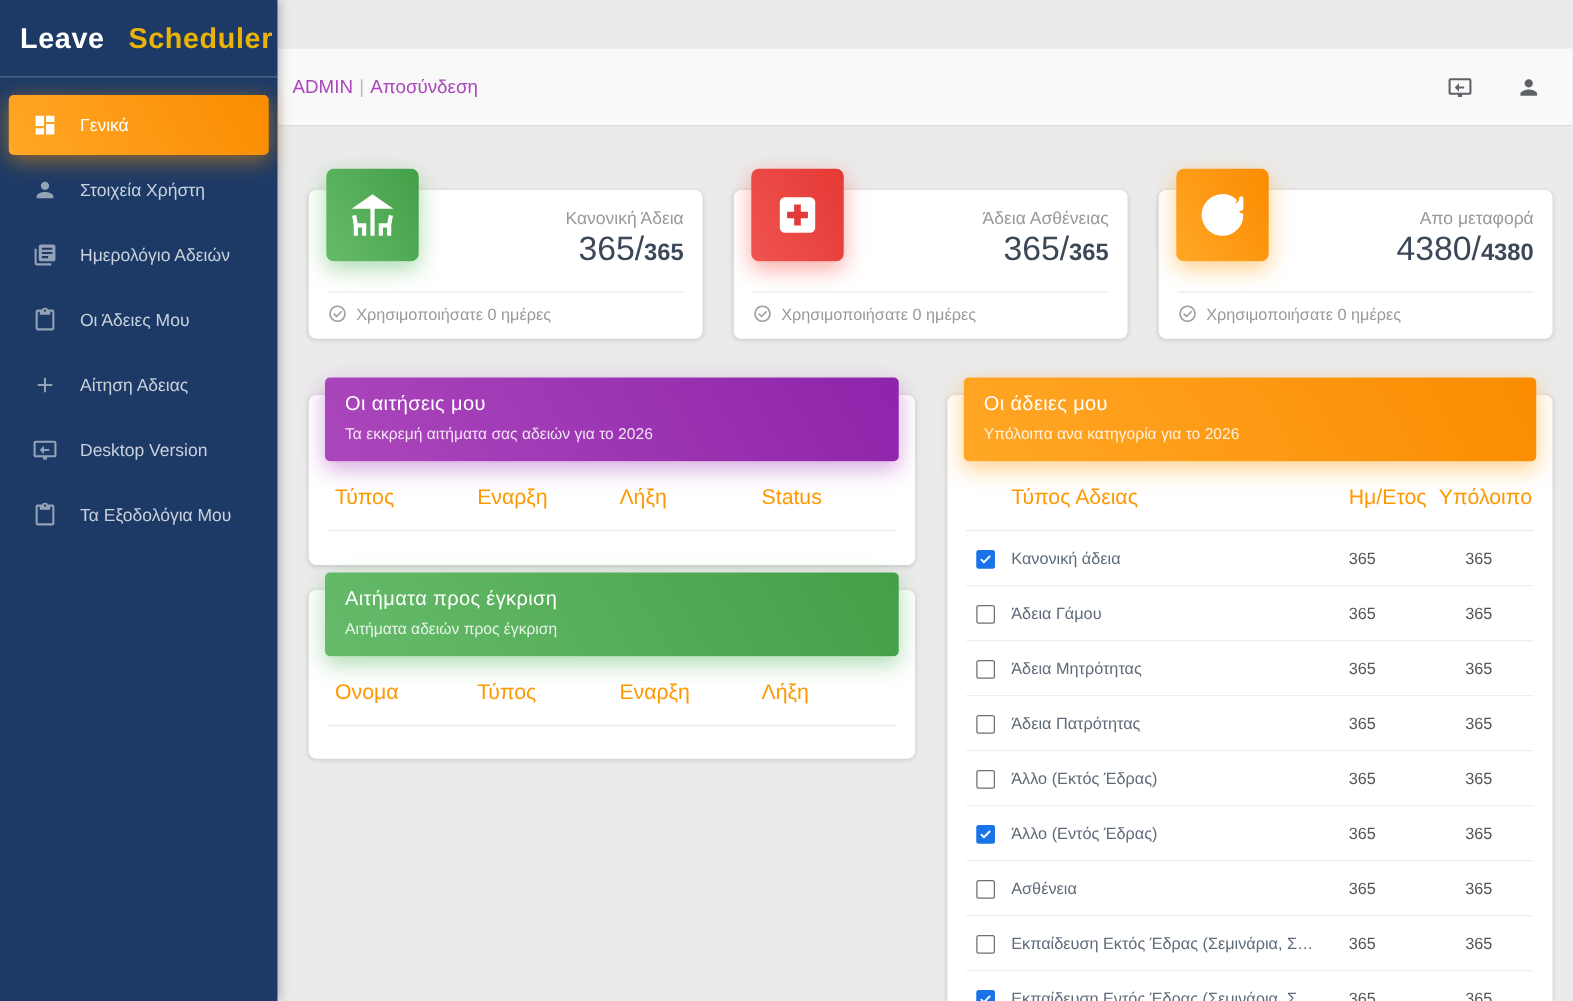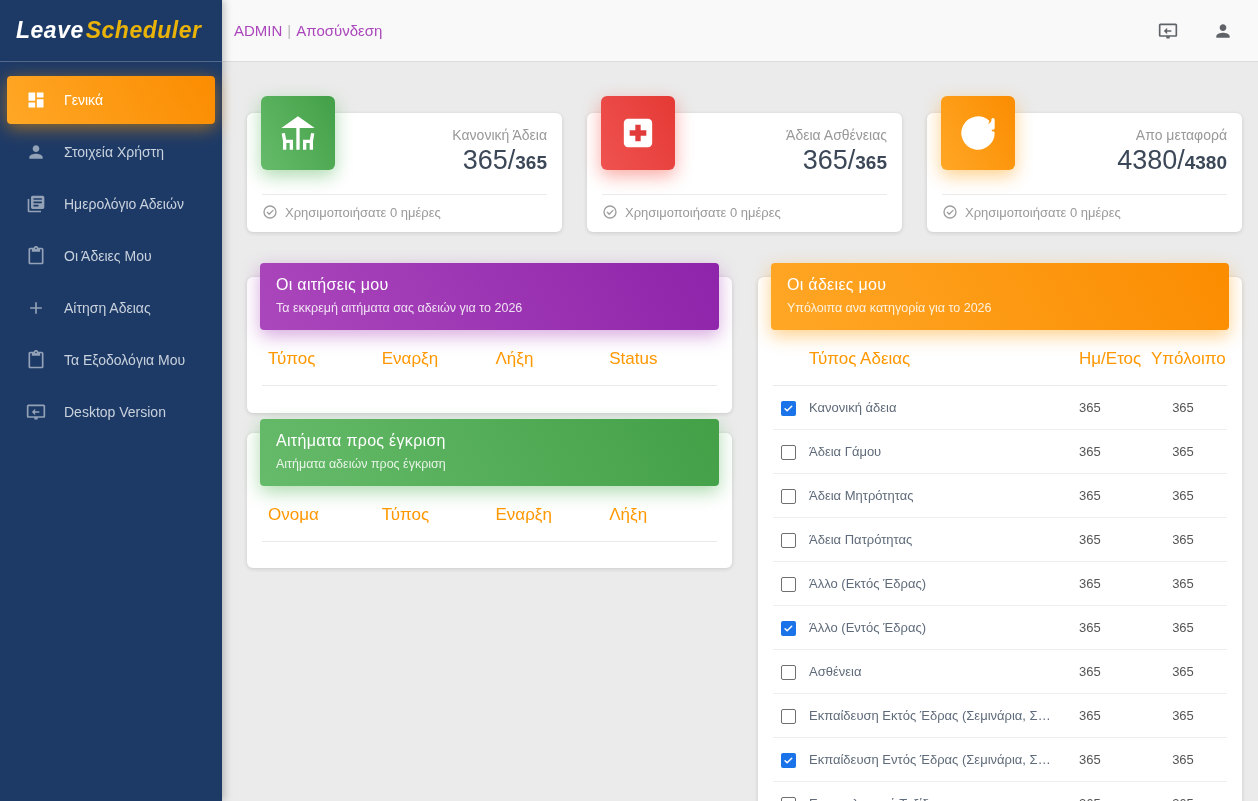--- a/index.html
+++ b/index.html
@@ -2,36 +2,36 @@
 <html><head>
 <meta charset="utf-8">
 <style>
   html,body{margin:0;padding:0;width:1258px;height:801px;overflow:hidden;
     font-family:"Liberation Sans",sans-serif;background:#ebebeb;}
   *{box-sizing:border-box;}
 
   
   .sidebar{position:fixed;left:0;top:0;bottom:0;width:222px;background:#1d3a66;
     box-shadow:2px 0 8px rgba(0,0,0,.25);z-index:20;}
-  .logo{height:62px;display:flex;align-items:center;gap:2px;padding:0 16px;
+  .logo{height:62px;display:flex;align-items:center;gap:19px;padding:0 16px;
     border-bottom:1px solid rgba(185,195,210,.35);
-    font-size:23px;font-weight:800;font-style:italic;letter-spacing:.5px;}
+    font-size:23px;font-weight:800;letter-spacing:.5px;}
   .logo .lw{color:#ffffff;}
   .logo .ls{color:#eab308;}
   .nav{padding:14px 7px;}
   .nav-item{display:flex;align-items:center;gap:18px;padding:14px 12px 14px 19px;
     margin-bottom:4px;border-radius:4px;color:#c8d1dc;font-size:14px;cursor:pointer;}
   .nav-item .icn{width:20px;height:20px;flex:0 0 20px;color:#93a2b6;}
   .nav-item .icn svg{width:20px;height:20px;fill:currentColor;display:block;}
   .nav-item.active{background:linear-gradient(60deg,#ffa726,#fb8c00);color:#fff;
     box-shadow:0 4px 18px rgba(255,152,0,.55);}
   .nav-item.active .icn{color:#fff;}
 
   
-  .main{margin-left:222px;height:590px;}
+  .main{margin-left:222px;height:590px;margin-top:39px;}
   .topbar{height:62px;background:#f9f9f9;border-bottom:1px solid #dcdcdc;
     display:flex;align-items:center;justify-content:space-between;padding:0 25px 0 12px;}
   .topbar-left{font-size:15px;color:#ab47bc;}
   .topbar-left .sep{color:#b9b9b9;margin:0 5px;}
   .topbar-left a{color:#ab47bc;text-decoration:none;cursor:pointer;}
   .topbar-icons{display:flex;align-items:center;gap:35px;color:#5f6368;}
   .topbar-icons .tic{width:20px;height:20px;cursor:pointer;}
   .topbar-icons .tic svg{width:20px;height:20px;fill:currentColor;display:block;}
 
   .content{padding:51px 16px 0 25px;}
@@ -141,34 +141,34 @@
           <svg viewBox="0 0 24 24">
             <path d="M19 13h-6v6h-2v-6H5v-2h6V5h2v6h6v2z"></path>
           </svg>
         </span>
     <span class="lbl">Αίτηση Αδειας</span>
   </div>
 
   <div class="nav-item">
     <span class="icn">
           <svg viewBox="0 0 24 24">
-            <path d="M19 2h-4.18C14.4.84 13.3 0 12 0c-1.3 0-2.4.84-2.82 2H5c-1.1 0-2 .9-2 2v16c0 1.1.9 2 2 2h14c1.1 0 2-.9 2-2V4c0-1.1-.9-2-2-2zm-7 0c.55 0 1 .45 1 1s-.45 1-1 1-1-.45-1-1 .45-1 1-1zm7 18H5V4h2v3h10V4h2v16z"></path>
-          </svg>
-        </span>
-    <span class="lbl">Τα Εξοδολόγια Μου</span>
-  </div>
-
-  <div class="nav-item">
-    <span class="icn">
-          <svg viewBox="0 0 24 24">
             <path d="M21 3H3c-1.1 0-2 .9-2 2v12c0 1.1.9 2 2 2h7v2h4v-2h7c1.1 0 2-.9 2-2V5c0-1.1-.9-2-2-2zm0 14H3V5h18v12z"></path>
             <path d="M16 11h-5V8l-4 4 4 4v-3h5v-2z"></path>
           </svg>
         </span>
     <span class="lbl">Desktop Version</span>
+  </div>
+
+  <div class="nav-item">
+    <span class="icn">
+          <svg viewBox="0 0 24 24">
+            <path d="M19 2h-4.18C14.4.84 13.3 0 12 0c-1.3 0-2.4.84-2.82 2H5c-1.1 0-2 .9-2 2v16c0 1.1.9 2 2 2h14c1.1 0 2-.9 2-2V4c0-1.1-.9-2-2-2zm-7 0c.55 0 1 .45 1 1s-.45 1-1 1-1-.45-1-1 .45-1 1-1zm7 18H5V4h2v3h10V4h2v16z"></path>
+          </svg>
+        </span>
+    <span class="lbl">Τα Εξοδολόγια Μου</span>
   </div>
 </nav>
 </aside>
 
 <div class="main">
   <header class="topbar">
     <div class="topbar-left">
       <span>ADMIN</span><span class="sep">|</span><a>Αποσύνδεση</a>
     </div>
     <div class="topbar-icons">

